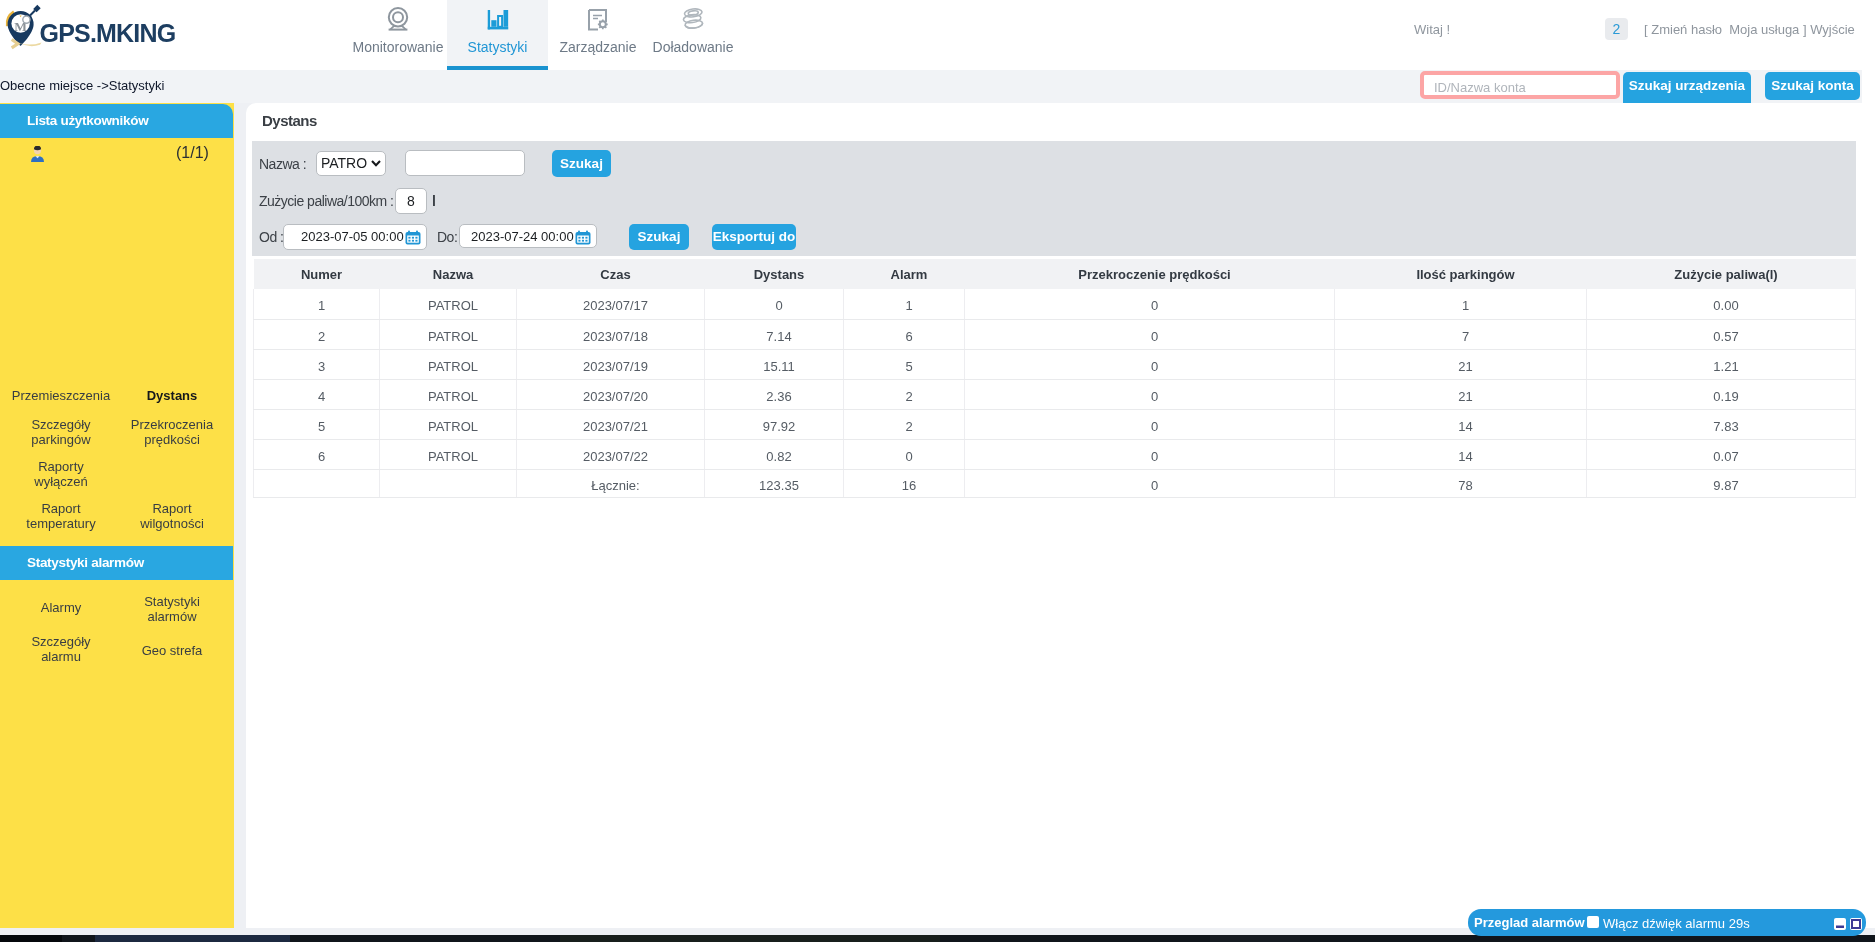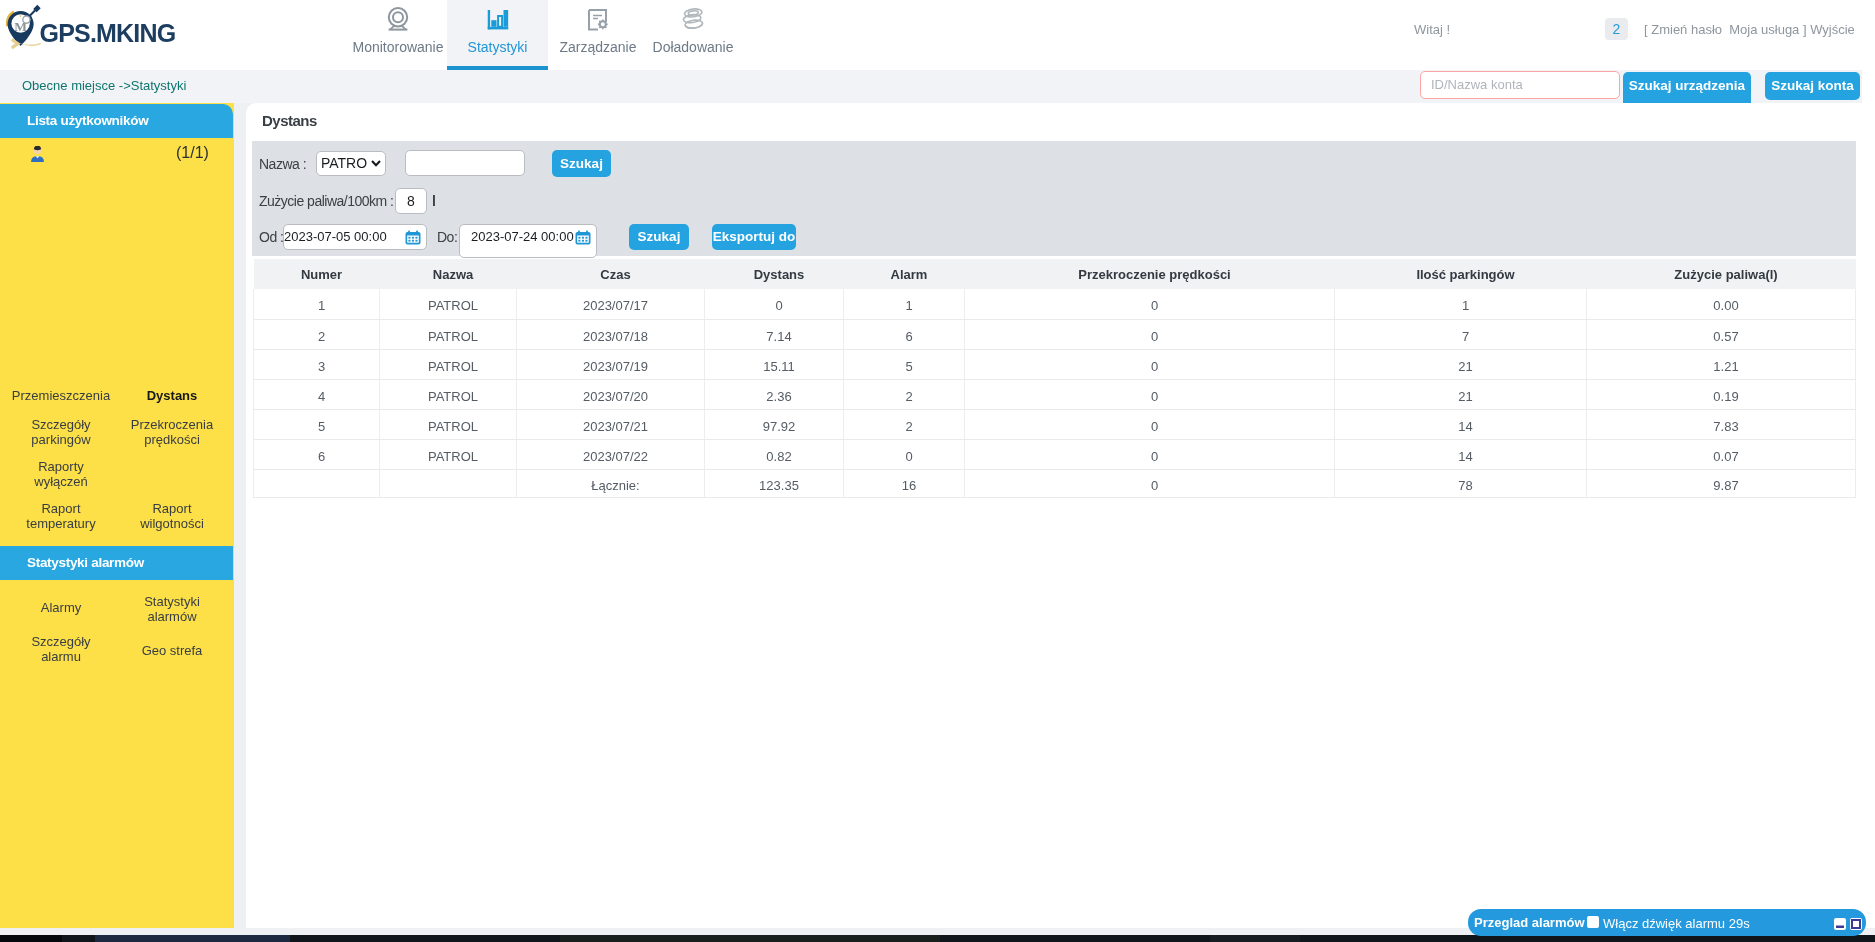--- a/index.html
+++ b/index.html
@@ -14,22 +14,22 @@
   .navtab { position:absolute; top:0; height:66px; color:#6e7a87; font-size:14px; }
   .navtab .ic { position:absolute; top:7px; left:50%; transform:translateX(-50%); }
   .navtab .lbl { position:absolute; top:39px; left:50%; transform:translateX(-50%); white-space:nowrap; }
   #tab-active { position:absolute; left:447px; top:0; width:101px; height:66px; background:#f1f3f6; }
   #tab-underline { position:absolute; left:447px; top:66px; width:101px; height:4px; background:#1a93d0; }
   .hdr-right { position:absolute; top:22px; color:#8f969e; font-size:13px; white-space:nowrap; }
   #badge2 { position:absolute; left:1605px; top:18px; width:23px; height:22px; background:#e9ebee; border-radius:4px; color:#2a9ad6; font-size:14px; text-align:center; line-height:22px; }
 
   
   #crumbbar { position:absolute; left:0; top:70px; width:1862px; height:33px; background:#f1f3f6; }
-  #crumbtxt { position:absolute; left:22px; top:78px; font-size:13px; color:#0f766e; white-space:nowrap; }
-  #acct-input { position:absolute; left:1420px; top:71px; width:200px; height:28px; background:#fff; border:1px solid #fca5a5; border-radius:5px; font-size:13px; color:#b0b5bb; padding-left:10px; line-height:26px; }
+  #crumbtxt { position:absolute; left:0; top:78px; font-size:13px; color:#0f172a; white-space:nowrap; }
+  #acct-input { position:absolute; left:1420px; top:71px; width:200px; height:28px; background:#fff; border:4px solid #fca5a5; border-radius:5px; font-size:13px; color:#b0b5bb; padding-left:10px; line-height:26px; }
   .bluebtn { position:absolute; background:#25a3e0; color:#fff; font-weight:bold; border-radius:5px; text-align:center; font-size:13.5px; line-height:28px; white-space:nowrap; }
 
   
   #sidebar { position:absolute; left:0; top:103px; width:234px; height:825px; background:#fde047; }
   .sidehdr { position:absolute; left:0; width:233px; height:34px; background:#29a7e1; color:#fff; font-weight:bold; font-size:13.5px; letter-spacing:-0.3px; line-height:34px; padding-left:27px; }
   .menucell { position:absolute; width:116px; text-align:center; font-size:13px; color:#383d43; line-height:15px; }
   #gutter { position:absolute; left:234px; top:103px; width:12px; height:832px; background:#eef0f4; }
 
   
   #main { position:absolute; left:246px; top:103px; width:1616px; height:825px; background:#fff; border-radius:10px 0 0 0; }
@@ -183,38 +183,38 @@
           <path d="M1 1 L5 5.2 L9 1" stroke="#16191c" stroke-width="2.1" fill="none"></path>
         </svg></div>
     <div class="wbox" style="left:159px; top:47px; width:120px; height:26px;"></div>
     <div class="fbtn" style="left:306px; top:47px; width:59px; height:27px; line-height:27px;">Szukaj</div>
 
     <div class="flabel" style="left:13px; top:90px;">Zużycie paliwa/100km :</div>
     <div class="wbox" style="left:149px; top:85px; width:32px; height:26px; text-align:center; line-height:24px; font-size:14px; color:#1b1e21;">8</div>
     <div class="flabel" style="left:186px; top:90px; font-weight:bold;">l</div>
 
     <div class="flabel" style="left:13px; top:126px;">Od :</div>
-    <div class="wbox" style="left:37px; top:121px; width:144px; height:26px; font-size:13px; color:#1b1e21; text-align:left; line-height:24px; padding-left:0;">2023-07-05 00:00
+    <div class="wbox" style="left:37px; top:121px; width:144px; height:26px; font-size:13px; color:#1b1e21; text-align:left; line-height:24px; padding-left:17px;">2023-07-05 00:00
       <svg style="position:absolute; right:5px; top:5px;" width="16" height="15" viewBox="0 0 16 15">
         <rect x="0.5" y="2" width="15" height="12.5" rx="2" fill="#2196d5"></rect>
         <rect x="3" y="0.5" width="2" height="3.5" rx="1" fill="#2196d5"></rect>
         <rect x="11" y="0.5" width="2" height="3.5" rx="1" fill="#2196d5"></rect>
         <rect x="2.2" y="5.5" width="11.6" height="7.2" fill="#fff"></rect>
         <g fill="#2196d5">
           <rect x="3.4" y="6.8" width="2.1" height="1.8"></rect>
             <rect x="6.9" y="6.8" width="2.1" height="1.8"></rect>
             <rect x="10.4" y="6.8" width="2.1" height="1.8"></rect>
           <rect x="3.4" y="9.8" width="2.1" height="1.8"></rect>
             <rect x="6.9" y="9.8" width="2.1" height="1.8"></rect>
             <rect x="10.4" y="9.8" width="2.1" height="1.8"></rect>
         </g>
       </svg>
     </div>
     <div class="flabel" style="left:191px; top:126px;">Do:</div>
-    <div class="wbox" style="left:213px; top:121px; width:138px; height:34px; font-size:13px; color:#1b1e21; text-align:left; line-height:24px; padding-left:11px;">2023-07-24 00:00
+    <div class="wbox" style="left:213px; top:121px; width:138px; height:24px; font-size:13px; color:#1b1e21; text-align:left; line-height:24px; padding-left:11px;">2023-07-24 00:00
       <svg style="position:absolute; right:5px; top:5px;" width="16" height="15" viewBox="0 0 16 15">
         <rect x="0.5" y="2" width="15" height="12.5" rx="2" fill="#2196d5"></rect>
         <rect x="3" y="0.5" width="2" height="3.5" rx="1" fill="#2196d5"></rect>
         <rect x="11" y="0.5" width="2" height="3.5" rx="1" fill="#2196d5"></rect>
         <rect x="2.2" y="5.5" width="11.6" height="7.2" fill="#fff"></rect>
         <g fill="#2196d5">
           <rect x="3.4" y="6.8" width="2.1" height="1.8"></rect>
             <rect x="6.9" y="6.8" width="2.1" height="1.8"></rect>
             <rect x="10.4" y="6.8" width="2.1" height="1.8"></rect>
           <rect x="3.4" y="9.8" width="2.1" height="1.8"></rect>

